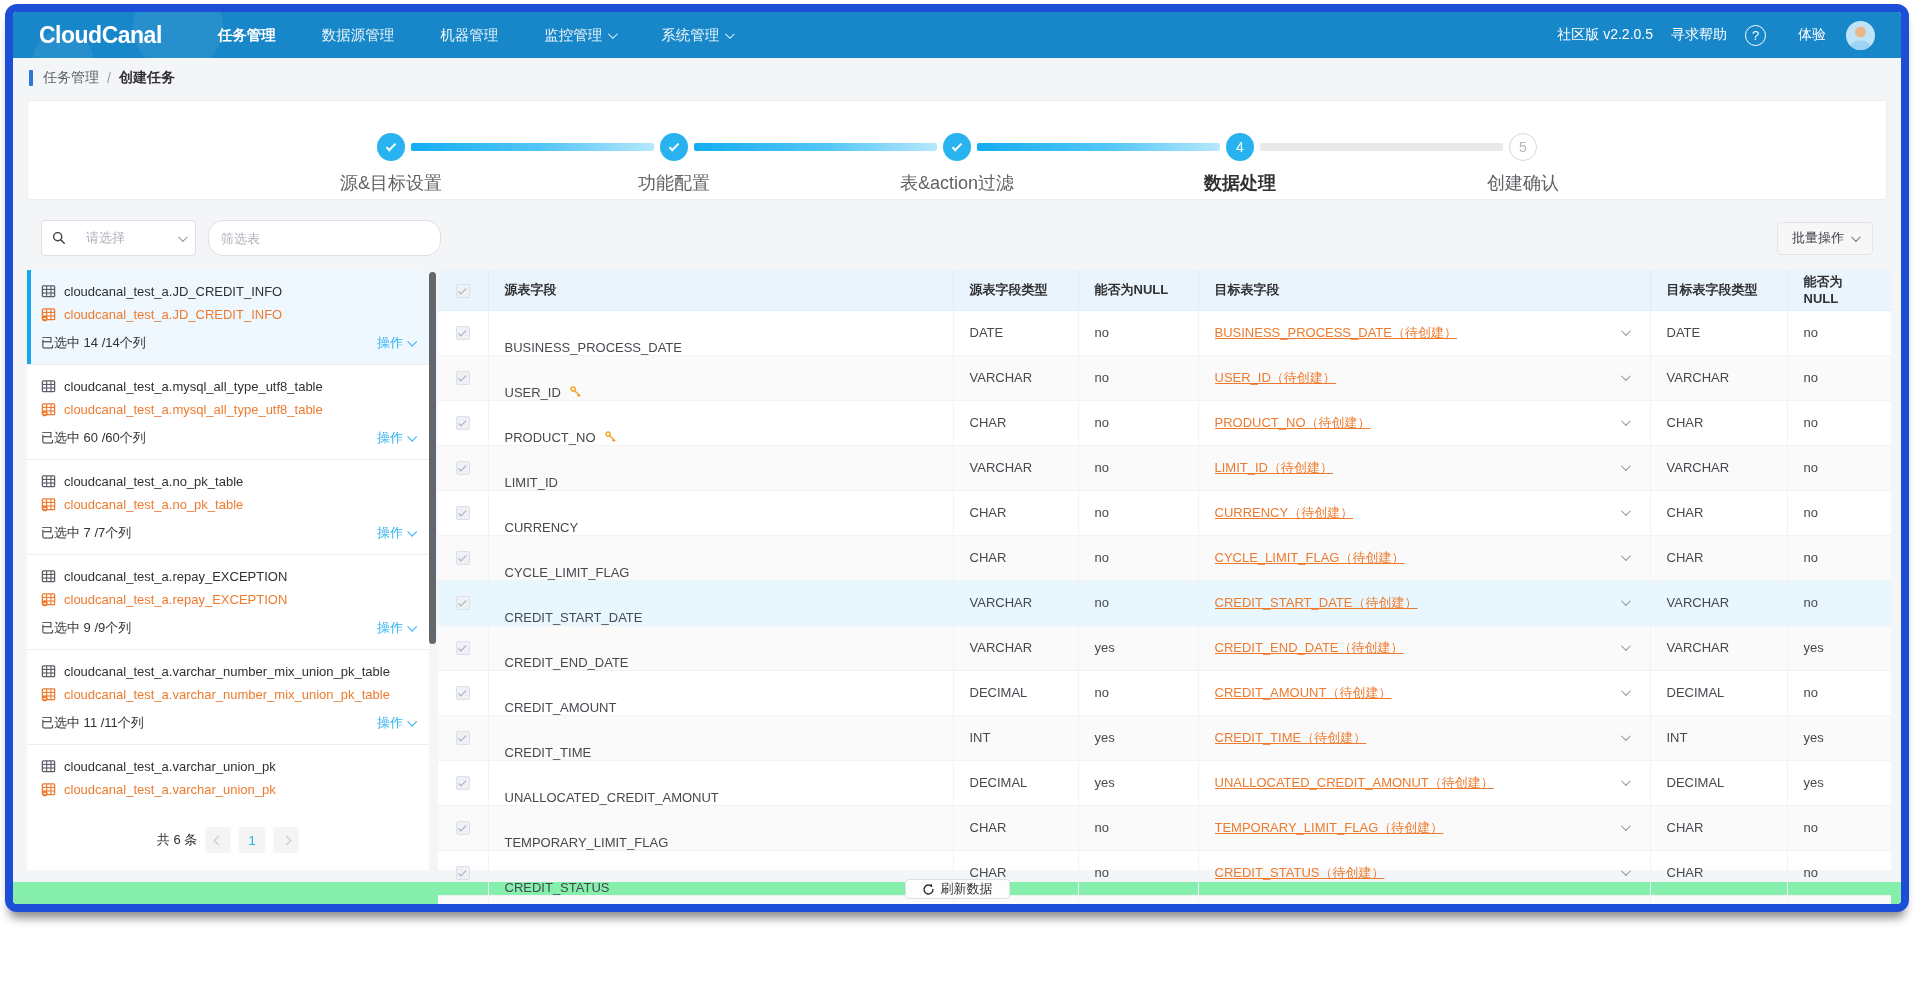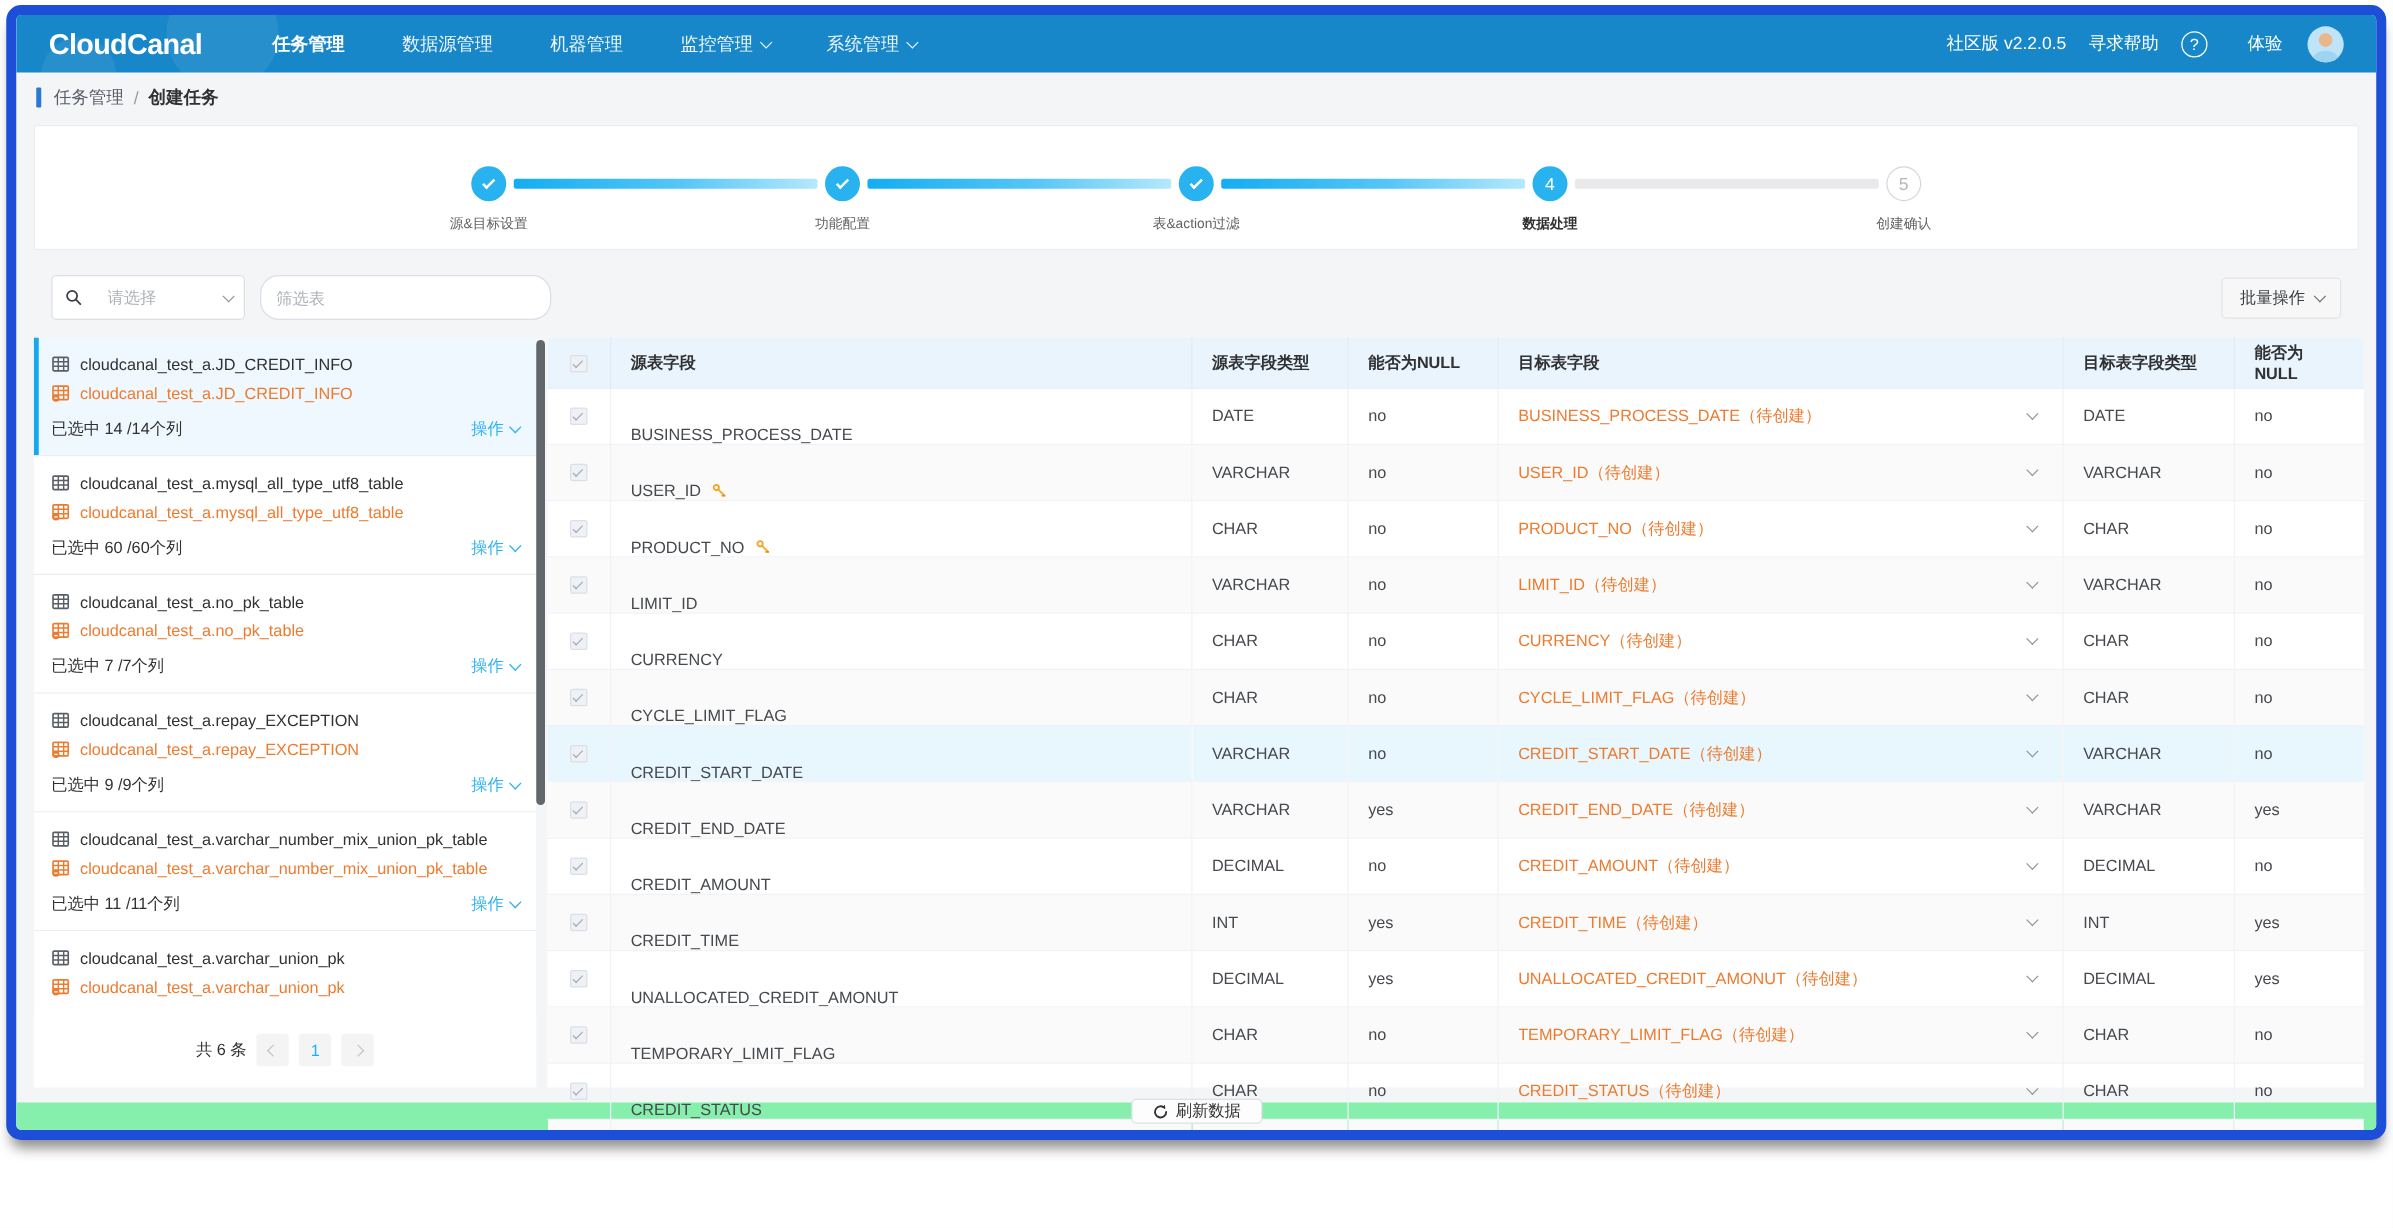--- a/index.html
+++ b/index.html
@@ -27,21 +27,21 @@
   .bc-sep{ margin:0 8px; color:#9a9da3; }
 
   
   .stepper-card{ margin:2px 14px 0; background:#fff; border:1px solid #ebedf0; border-radius:2px; height:100px; position:relative; }
   .stepper{ display:flex; align-items:center; width:1160px; margin:0 auto; padding-top:32px; }
   .step{ position:relative; width:28px; height:28px; flex:none; }
   .circle{ width:28px; height:28px; border-radius:50%; display:flex; align-items:center; justify-content:center; font-size:14px; }
   .step.done .circle, .step.current .circle{ background:#28b3f0; color:#fff; }
   .step.pending .circle{ background:#fff; border:1px solid #d4d7dc; color:#b3b7bd; }
   .step .tick{ width:10px; height:5px; border-left:2px solid #fff; border-bottom:2px solid #fff; transform:rotate(-45deg) translate(1px,-1px); }
-  .step .lbl{ position:absolute; top:38px; left:50%; transform:translateX(-50%); white-space:nowrap; font-size:11px; color:#606266; }
+  .step .lbl{ position:absolute; top:38px; left:50%; transform:translateX(-50%); white-space:nowrap; font-size:18px; color:#606266; }
   .step.current .lbl{ font-weight:bold; color:#303133; }
   .sbar{ flex:1; height:8px; margin:0 6px; border-radius:2px; background:#e9e9eb; }
   .sbar.done{ background:linear-gradient(90deg,#14adf2 0%,#55c6f7 55%,#b5e8fd 100%); }
 
   
   .filter-row{ margin:20px 14px 14px 28px; display:flex; align-items:center; }
   .select-box{ width:155px; height:36px; background:#fff; border:1px solid #dcdfe6; border-radius:4px; display:flex; align-items:center; padding:0 10px; gap:20px; }
   .select-box .ph, .input-box::placeholder{ color:#aeb2ba; }
   .select-box .ph{ font-size:13px; flex:1; }
   .select-box .chev{ color:#909399; }
@@ -73,23 +73,23 @@
   table.grid{ width:100%; border-collapse:collapse; table-layout:fixed; font-size:13px; }
   .grid th{ background:#e9f4fc; height:40px; text-align:left; padding:0 16px; color:#303133; font-size:13px; border-right:1px solid #dfecf7; border-bottom:1px solid #dfecf7; }
   .grid th.cb-col, .grid td.cb-col{ text-align:center; padding:0; }
   .grid td{ height:40px; padding:0 16px; color:#46494e; border-right:1px solid #f0f2f5; border-bottom:1px solid #f0f2f5; overflow:hidden; white-space:nowrap; }
   .grid th:last-child, .grid td:last-child{ border-right:none; }
   .grid tbody tr:nth-child(even){ background:#fafafa; }
   .grid tbody tr.hl{ background:#e8f6fe; }
   .cbx{ width:14px; height:14px; border:1px solid #dcdfe6; border-radius:2px; background:#eef1f6; display:inline-flex; align-items:center; justify-content:center; vertical-align:middle; }
   .cbx i{ width:8px; height:4px; border-left:1.5px solid #a9adb4; border-bottom:1.5px solid #a9adb4; transform:rotate(-45deg) translate(0,-1px); }
   .tgt-cell{ display:flex; align-items:center; }
-  .tgt-cell .t{ color:#ed7b2f; flex:1; overflow:hidden; white-space:nowrap; }
+  .tgt-cell .t{ color:#ed7b2f; flex:1; overflow:hidden; white-space:nowrap;text-decoration:underline; }
   .tgt-cell .chev{ color:#909399; margin-right:6px; }
-  .src-cell{ display:flex; align-items:center; gap:8px;margin-top:29px; }
+  .src-cell{ display:flex; gap:8px;margin-top:29px; }
 
   
   .page-footer{ margin-top:12px; background:#86efac; height:86px; display:flex; align-items:center; justify-content:center; gap:16px;flex-direction:column; }
   .btn{ height:34px; padding:0 16px; border:1px solid #dcdfe6; background:#fdfdfd; border-radius:4px; font-size:13px; color:#303133; display:flex; align-items:center; gap:6px; cursor:pointer; font-family:inherit; }
   .btn.primary{ background:#2db5f2; border-color:#2db5f2; color:#fff; padding:0 22px; }
 </style>
 </head>
 <body>
 
 <div class="window">

